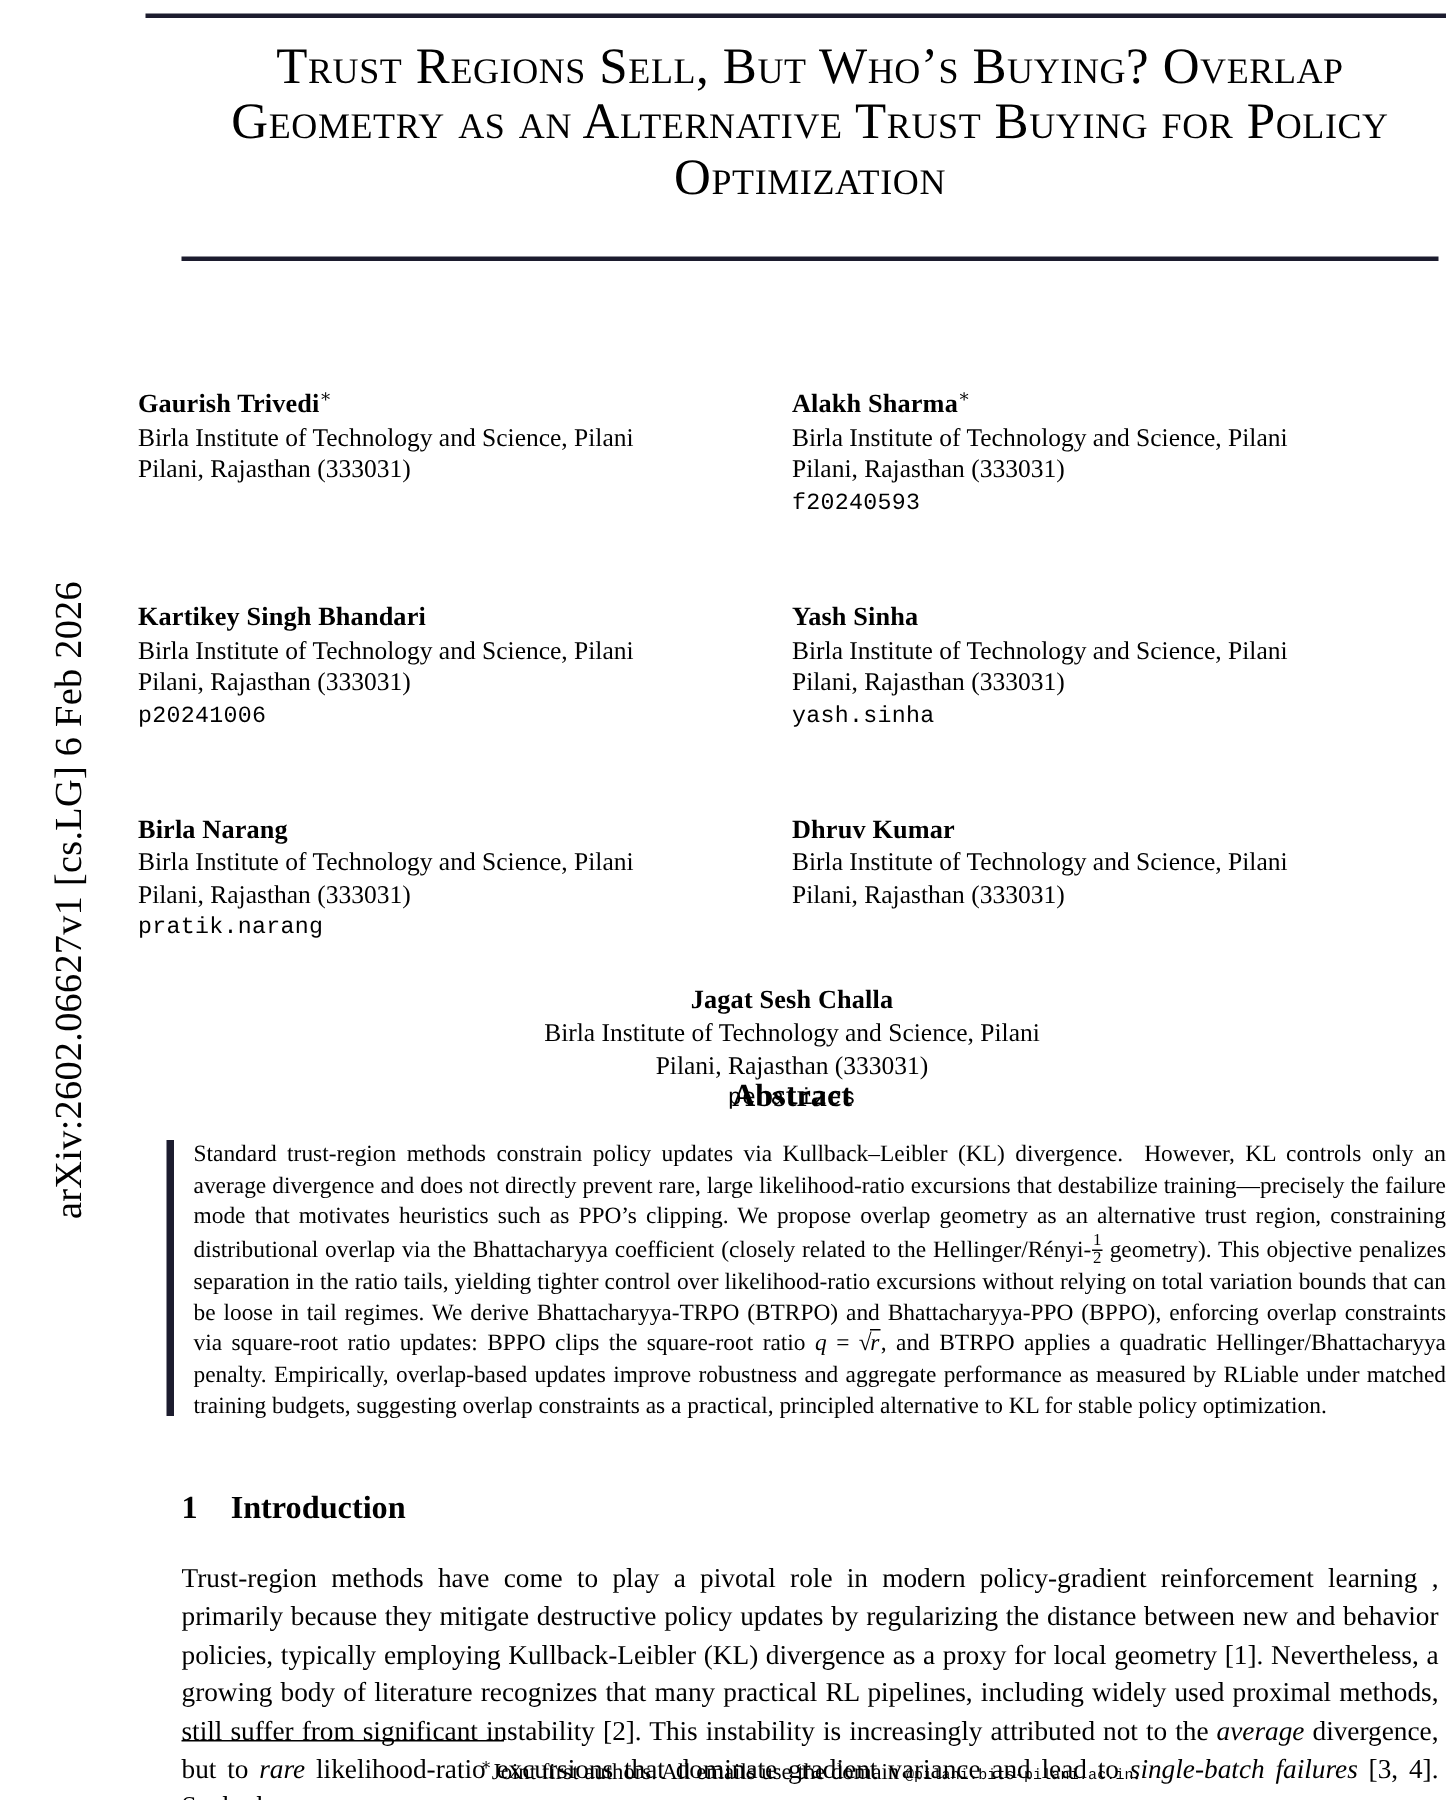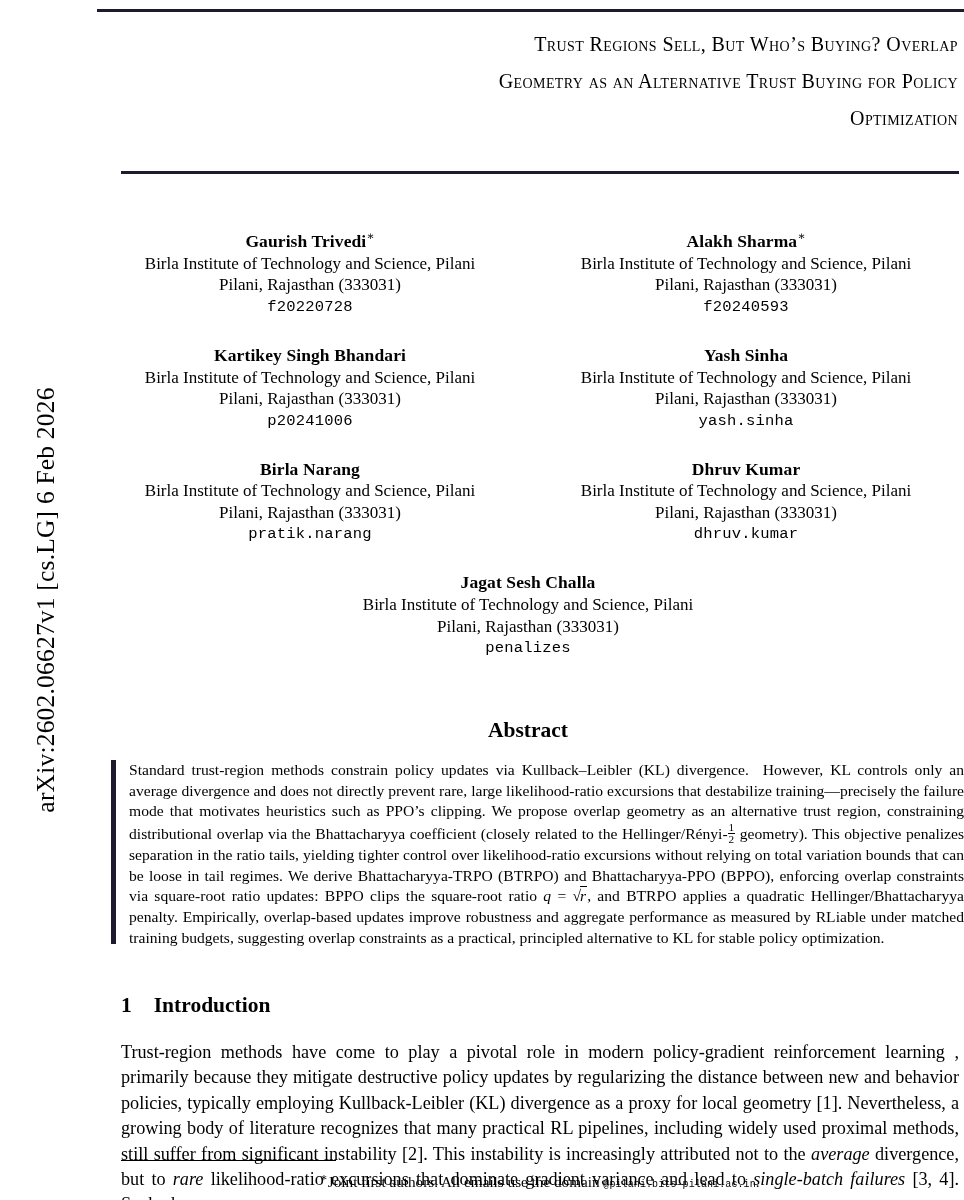--- a/index.html
+++ b/index.html
@@ -67,25 +67,24 @@
   
   #title-block {
     position: absolute;
     left: 30px;
     top: 26px;
     width: 836px;
     text-align: center;
   }
   #title-block .title-line {
     font-variant: small-caps;
-    font-size: 20px;
+    font-size: 34px;
     line-height: 37px;
     letter-spacing: 0.4px;
     color: #000;
-    text-align: right;
   }
 
   
   #authors {
     position: absolute;
     left: 0px;
     top: 225px;
     width: 872px;
   }
   .author-grid {
@@ -93,21 +92,22 @@
     position: relative;
   }
   .author-row {
     display: flex;
     justify-content: space-between;
     width: 872px;
     margin-bottom: 21px;
   }
   .author-cell {
     width: 436px;
-    text-align: center;
+    text-align: left;
+    margin-top: 28px;
   }
   .author-name {
     font-size: 17.5px;
     font-weight: bold;
     line-height: 23px;
     letter-spacing: 0.1px;
   }
   .author-name .star {
     font-weight: normal;
     font-size: 12px;
@@ -263,21 +263,20 @@
   <div class="rule-under-title"></div>
 
   <div id="authors">
     <div class="author-grid">
 
       <div class="author-row">
         <div class="author-cell">
           <div class="author-name"><span>Gaurish Trivedi</span><span class="star">∗</span></div>
           <div class="author-aff">Birla Institute of Technology and Science, Pilani</div>
           <div class="author-aff">Pilani, Rajasthan (333031)</div>
-          <div class="author-id">f20220728</div>
         </div>
         <div class="author-cell">
           <div class="author-name"><span>Alakh Sharma</span><span class="star">∗</span></div>
           <div class="author-aff">Birla Institute of Technology and Science, Pilani</div>
           <div class="author-aff">Pilani, Rajasthan (333031)</div>
           <div class="author-id">f20240593</div>
         </div>
       </div>
 
       <div class="author-row">
@@ -299,21 +298,20 @@
         <div class="author-cell">
           <div class="author-name"><span>Birla Narang</span><span class="star"></span></div>
           <div class="author-aff">Birla Institute of Technology and Science, Pilani</div>
           <div class="author-aff">Pilani, Rajasthan (333031)</div>
           <div class="author-id">pratik.narang</div>
         </div>
         <div class="author-cell">
           <div class="author-name"><span>Dhruv Kumar</span><span class="star"></span></div>
           <div class="author-aff">Birla Institute of Technology and Science, Pilani</div>
           <div class="author-aff">Pilani, Rajasthan (333031)</div>
-          <div class="author-id">dhruv.kumar</div>
         </div>
       </div>
 
       <div class="author-solo">
         <div class="author-name"><span>Jagat Sesh Challa</span><span class="star"></span></div>
         <div class="author-aff">Birla Institute of Technology and Science, Pilani</div>
         <div class="author-aff">Pilani, Rajasthan (333031)</div>
         <div class="author-id">penalizes</div>
       </div>
 

